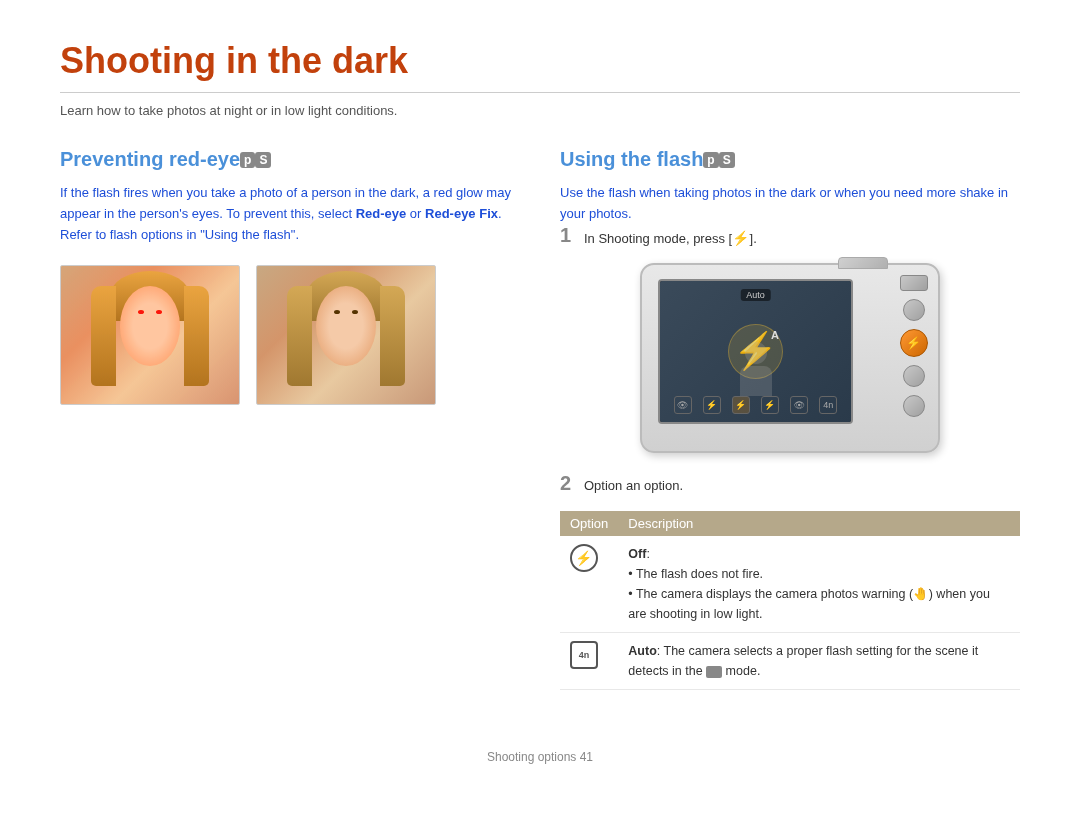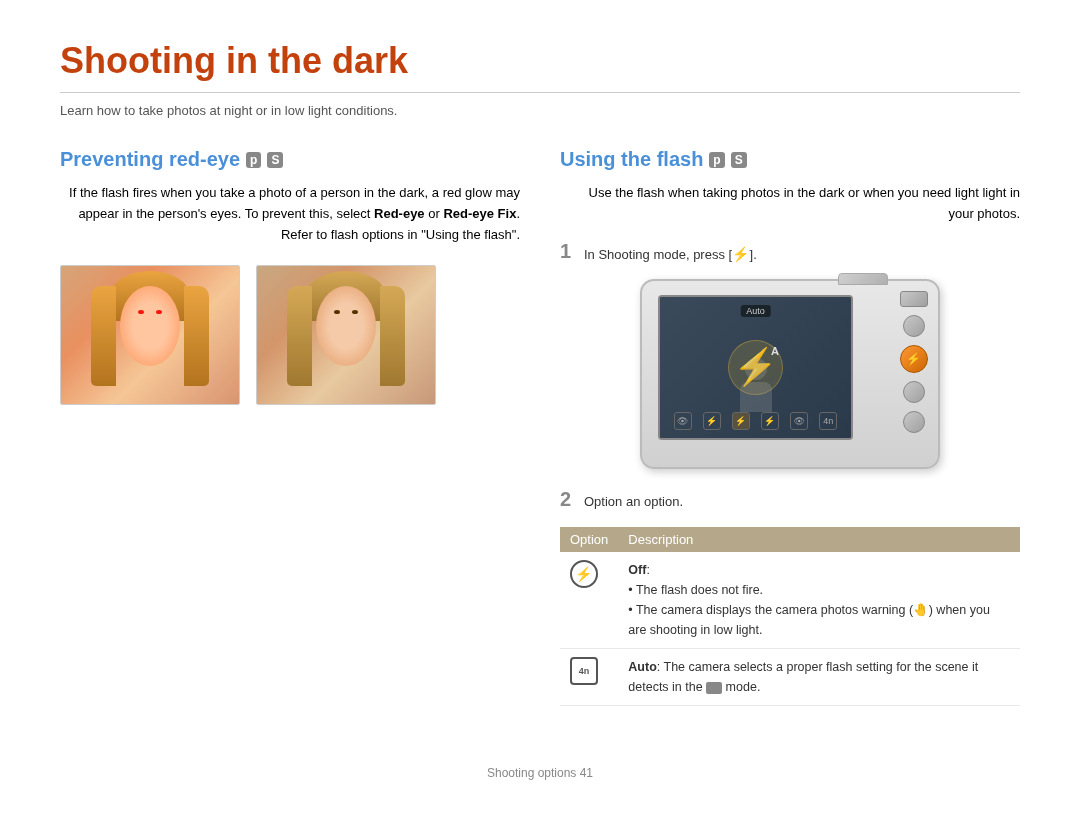--- a/index.html
+++ b/index.html
@@ -40,37 +40,34 @@
       flex: 1;
     }
 
     .section-title {
       font-size: 20px;
       font-weight: bold;
       color: #4a90d9;
       margin-bottom: 12px;
       display: flex;
       align-items: center;
-      gap: 6px;
     }
 
     .section-icon {
       font-size: 12px;
       background: #888;
       color: white;
       border-radius: 3px;
       padding: 1px 4px;
     }
 
     .body-text {
       font-size: 13px;
       line-height: 1.6;
-      color: #000000;
-      margin-bottom: 16px;
-      text-align: right;
+      color: #1d4ed8;
     }
 
     .body-text strong {
       font-weight: bold;
     }
 
     .photo-row {
       display: flex;
       gap: 16px;
       margin-top: 20px;
@@ -414,21 +411,21 @@
       </div>
     </div>
   </div>
 
   <div class="col-right">
     <div class="section-title">
       <span>Using the flash</span>
       <span class="section-icon">p</span>
       <span class="section-icon">S</span>
     </div>
-    <p class="body-text">Use the flash when taking photos in the dark or when you need light light in your photos.</p>
+    <p class="body-text">Use the flash when taking photos in the dark or when you need more shake in your photos.</p>
 
     <div class="step">
       <span class="step-num">1</span>
       <span class="step-text">
         In Shooting mode, press [<span style="font-size:14px;">⚡</span>].
       </span>
     </div>
 
     <div class="camera-container">
       <div class="camera-body">

